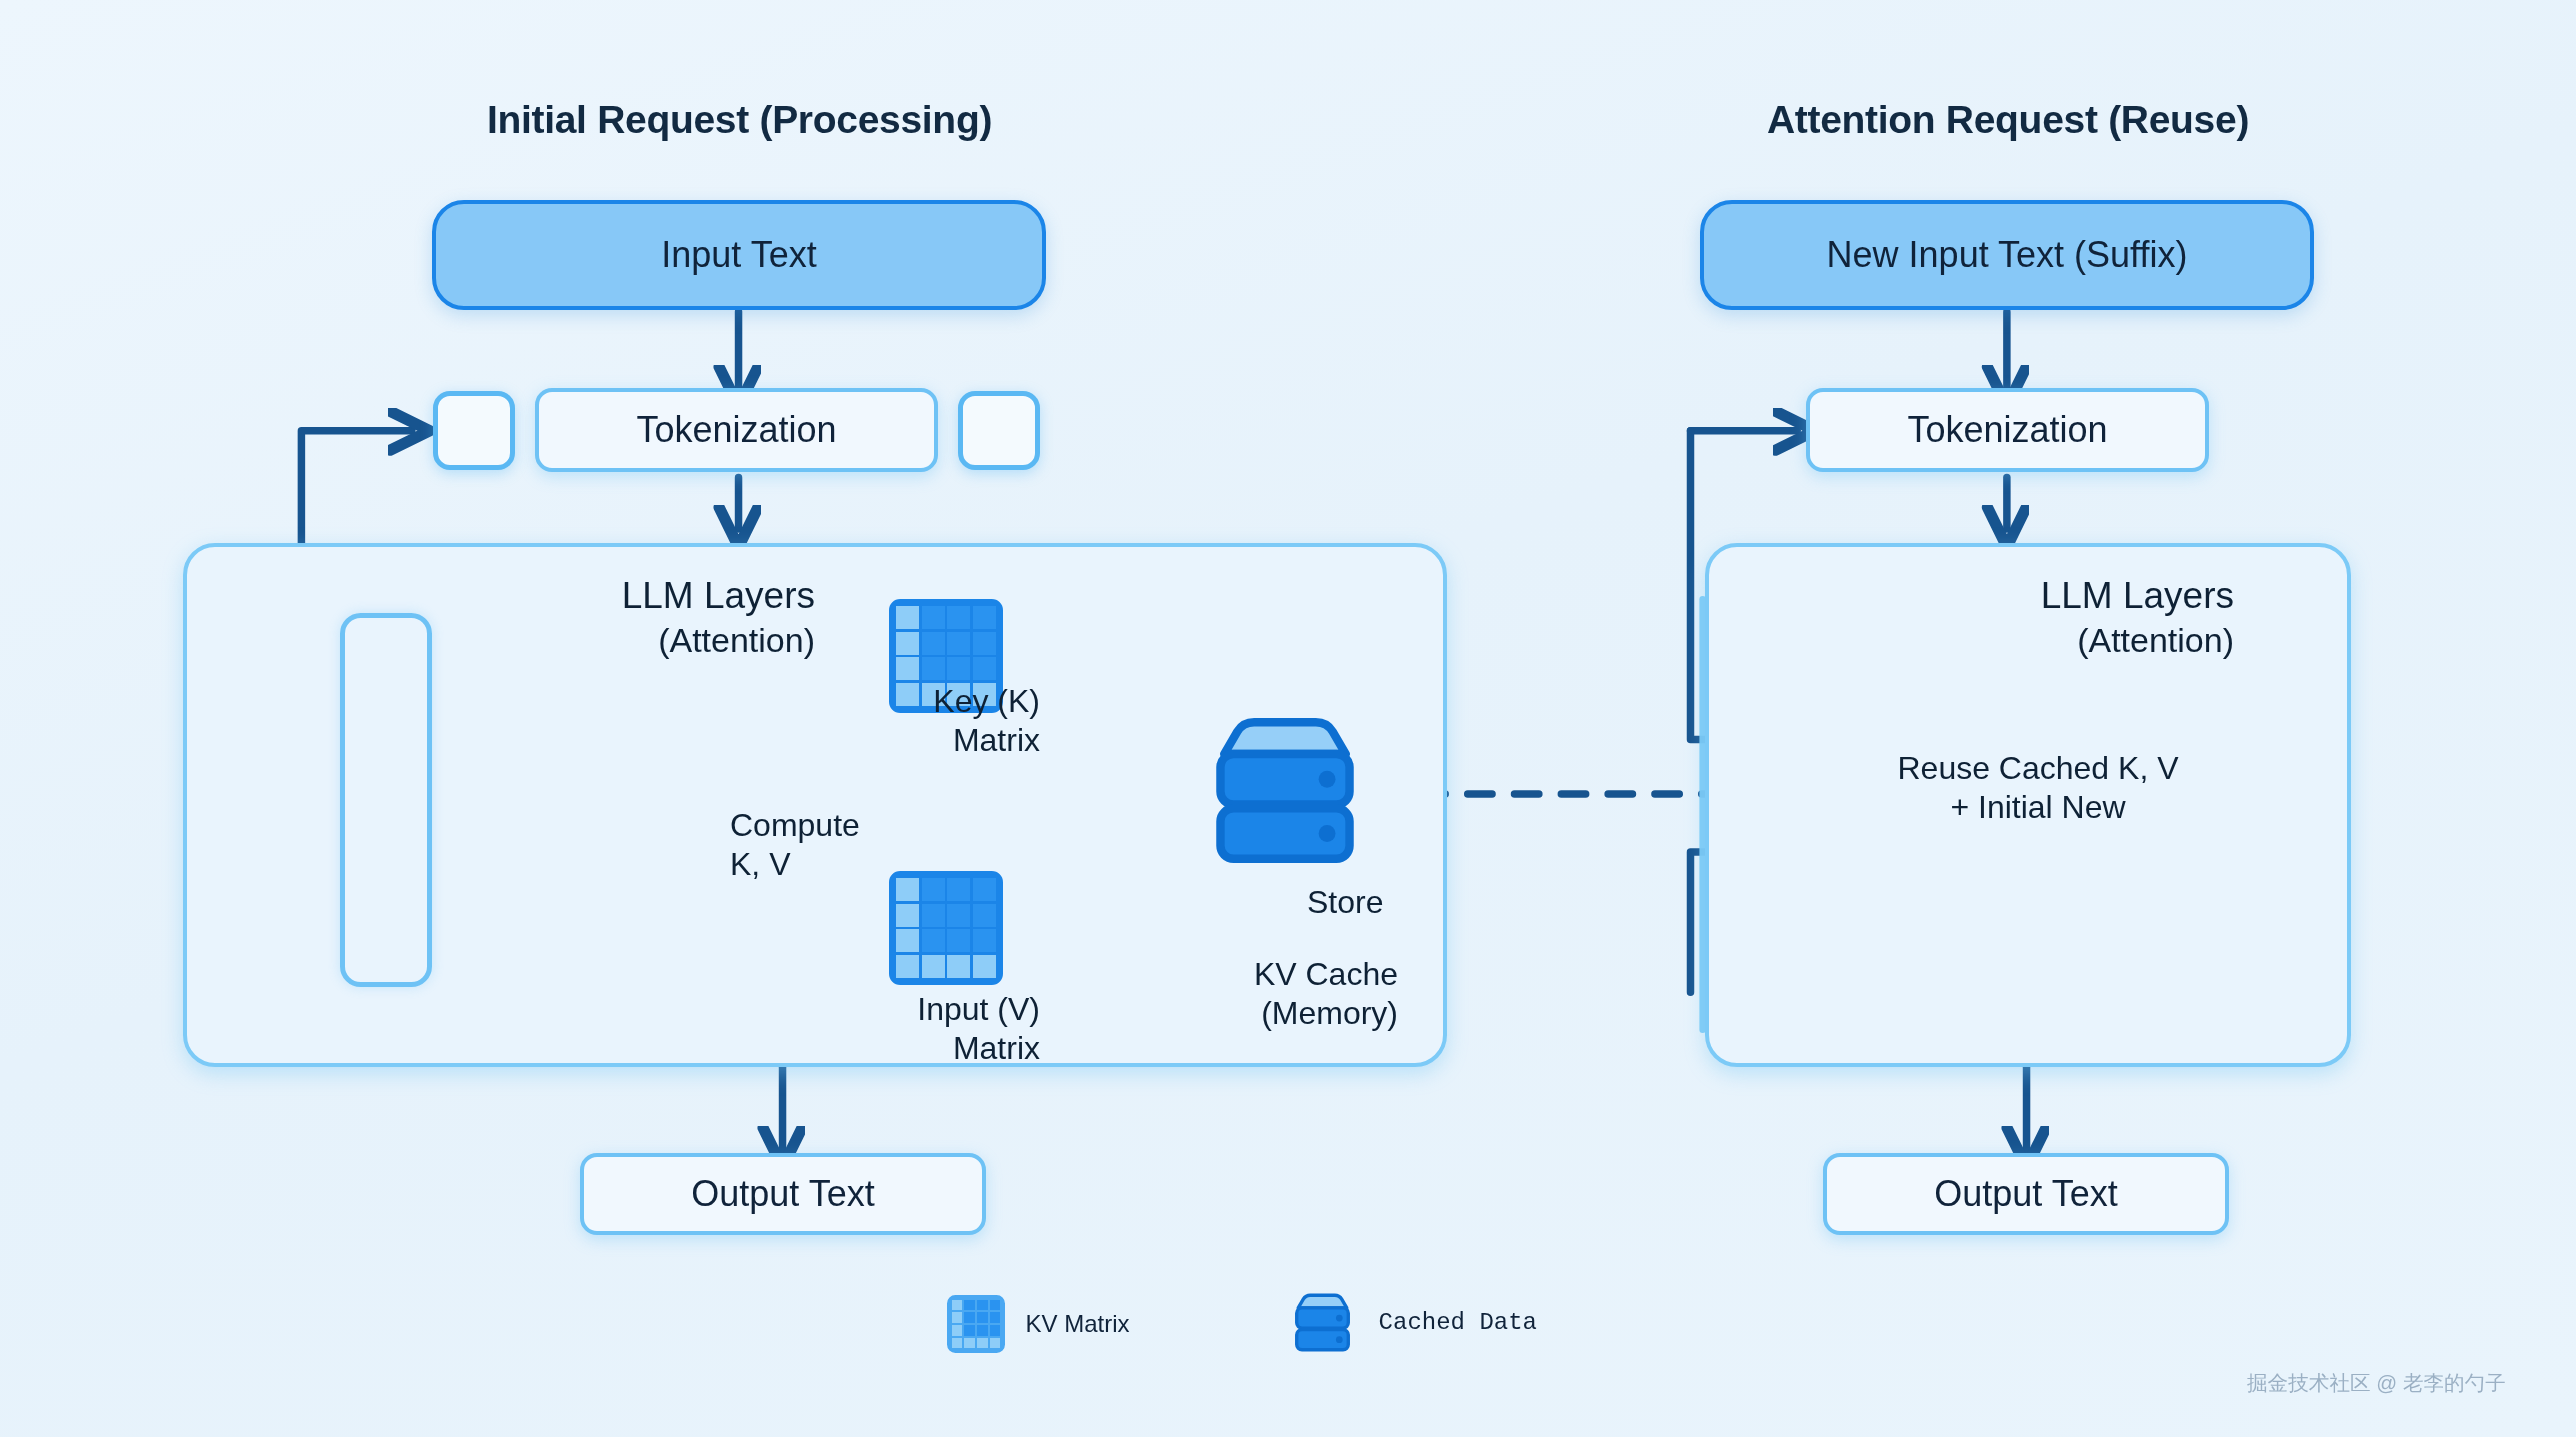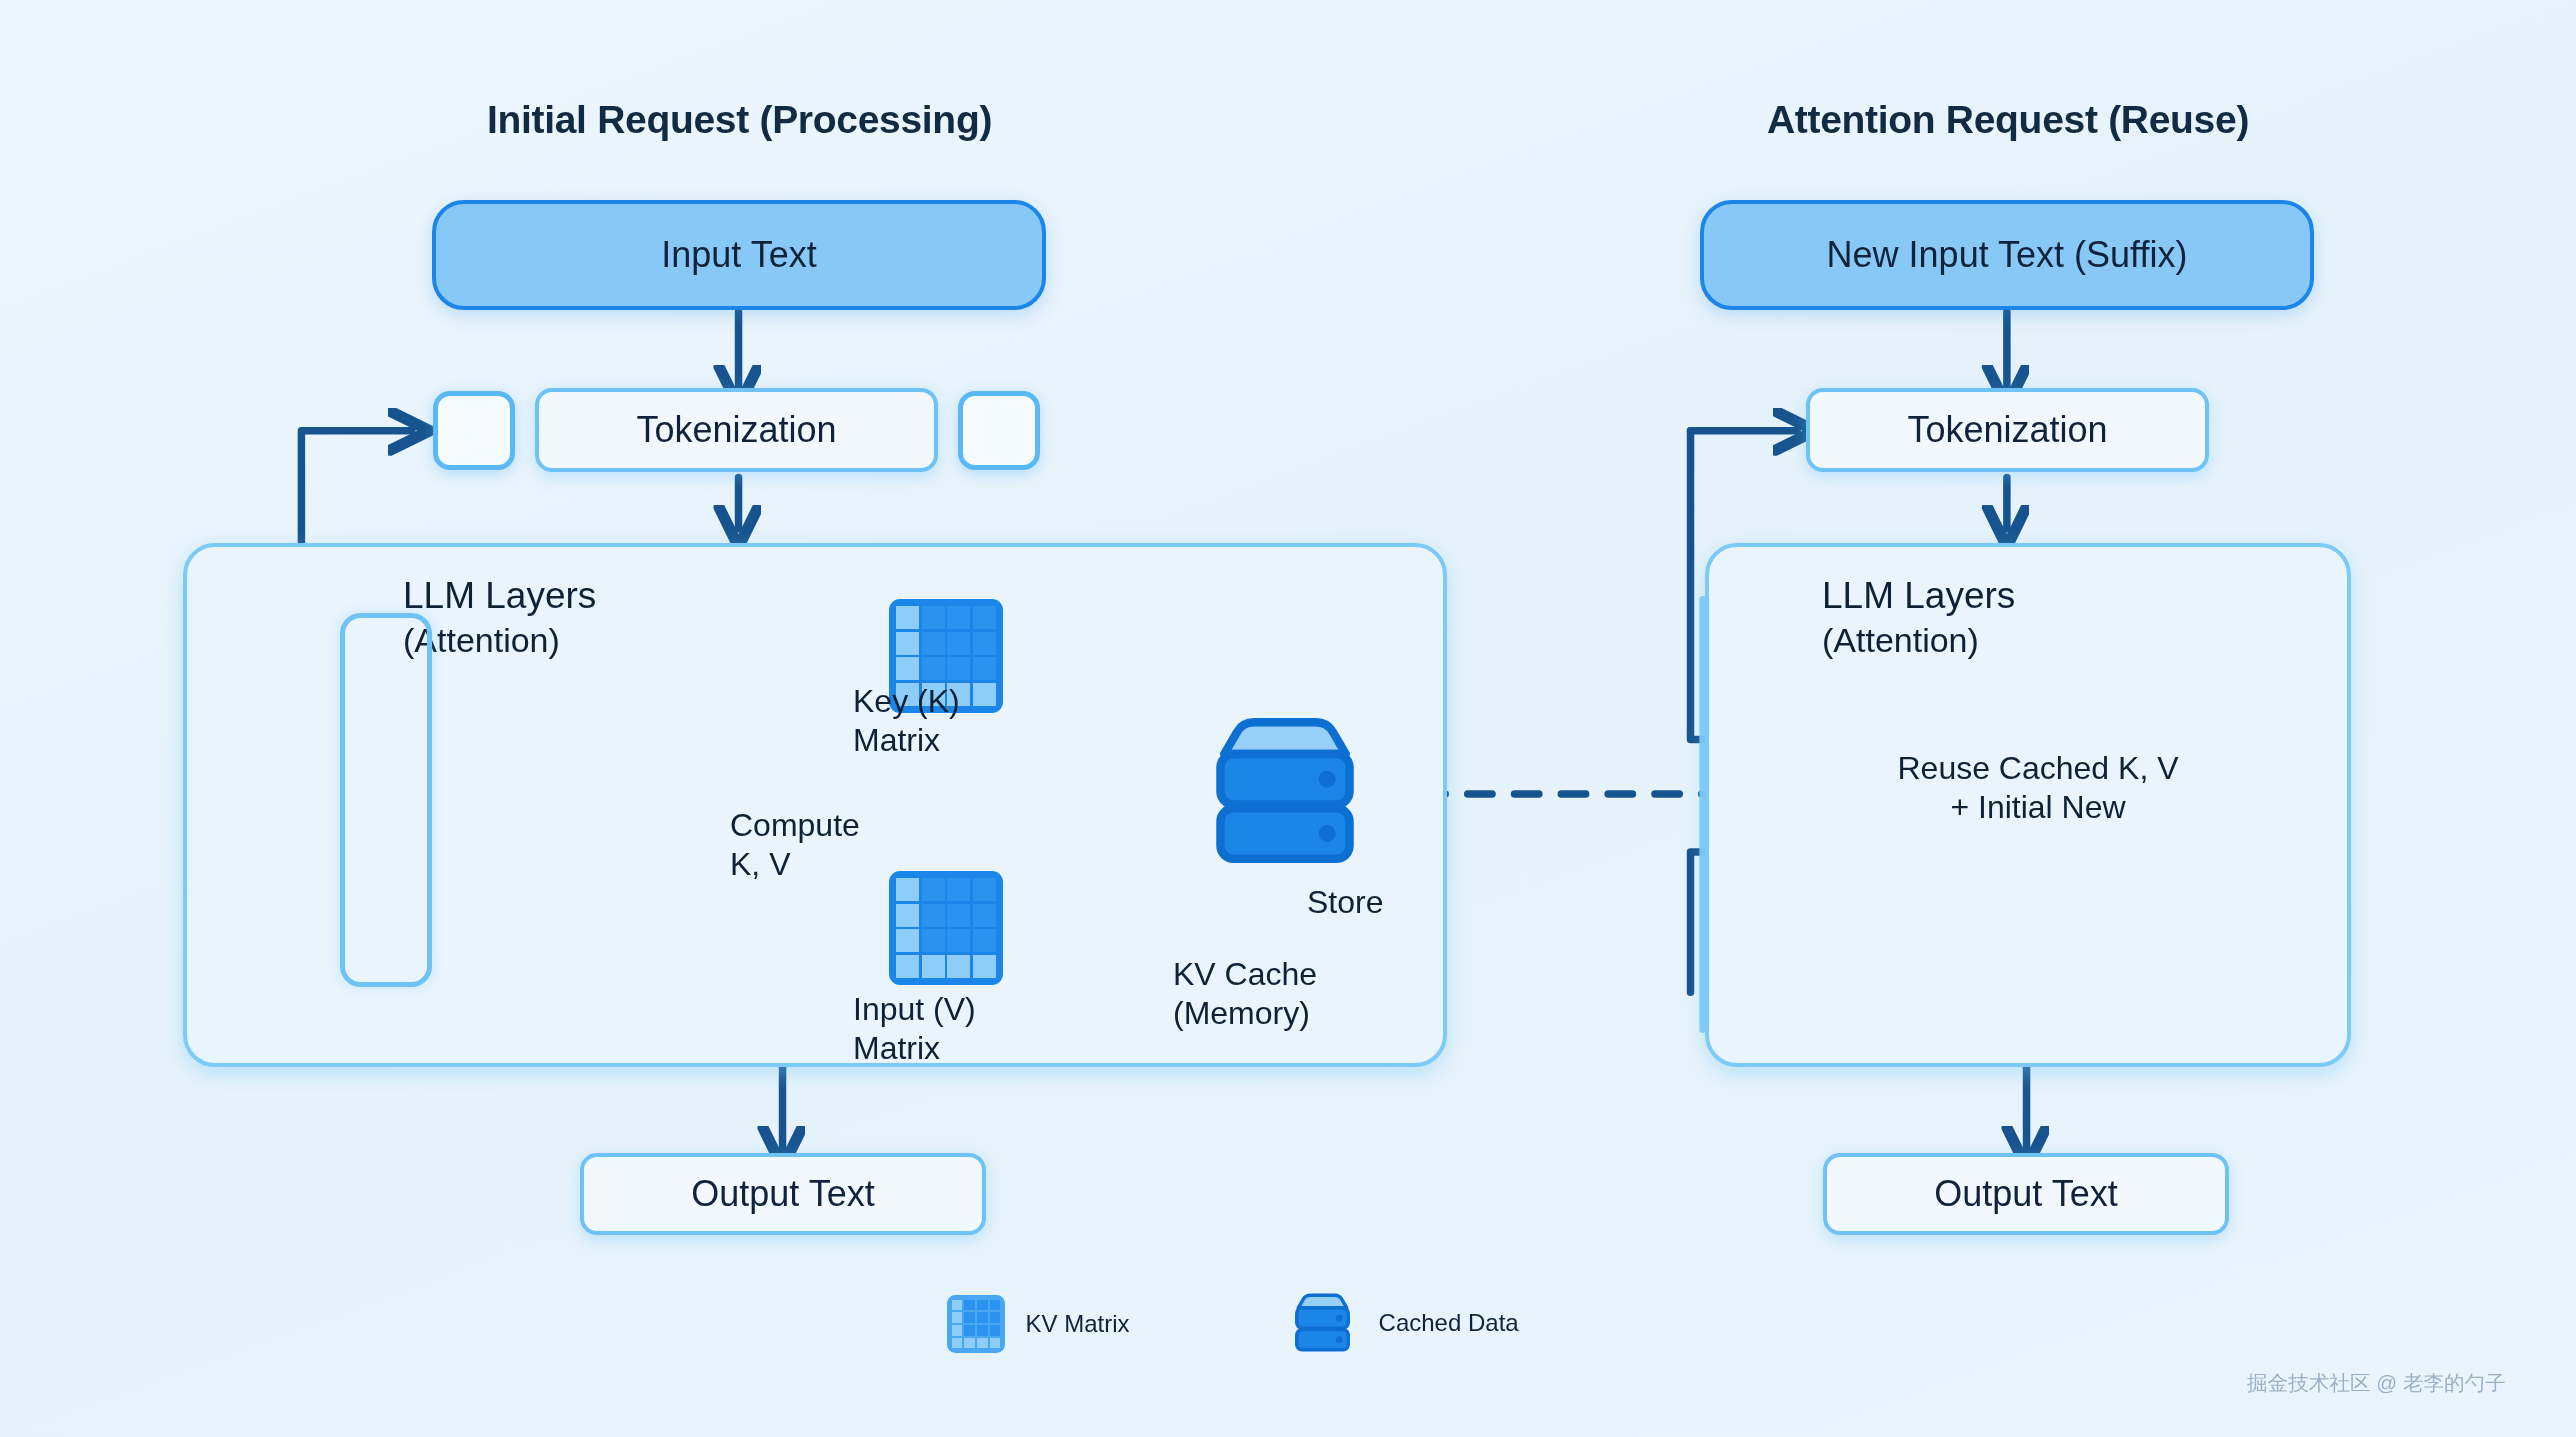--- a/index.html
+++ b/index.html
@@ -71,21 +71,21 @@
   }
   .node-tall {
     background: transparent;
     border: 5.6px solid #6ec2f5;
     border-radius: 20.6px;
     box-shadow: 0 0 11.2px rgba(110,194,245,0.3);
   }
   .free-label {
     position: absolute;
     color: #0e2135;
-    text-align: left;
+    text-align: right;
     line-height: 1.22;
     white-space: pre-line;
   }
   .lbl-group-title { font-size: 37px; }
   .lbl-group-sub   { font-size: 34px; }
   .lbl-caption     { font-size: 32px; }
   .lbl-edge        { font-size: 32px; }
   .matrix {
     position: absolute;
     display: grid;
@@ -287,21 +287,21 @@
         <span class="m-dark"></span>
         <span class="m-dark"></span>
       <span class="m-light"></span>
         <span class="m-light"></span>
         <span class="m-light"></span>
         <span class="m-light"></span>
     </div>
     <span class="legend-label">KV Matrix</span>
   </div>
 
-  <div class="legend" style="left:1287px; top:1289px;">
+  <div class="legend" style="left:1287px; top:1289px;font-family:Liberation Mono, monospace;">
     <svg style="width:71px; height:67px;" viewBox="0 0 190 170">
       <path d="M30,46 L44,22 Q50,12 62,12 L128,12 Q140,12 146,22 L160,46 Z" fill="#96cff8" stroke="#0d6fd1" stroke-width="9" stroke-linejoin="round"></path>
       <rect x="26" y="46" width="138" height="54" rx="14" fill="#1b85e8" stroke="#0d6fd1" stroke-width="9"></rect>
       <circle cx="140" cy="73" r="9" fill="#0d6fd1"></circle>
       <rect x="26" y="104" width="138" height="54" rx="14" fill="#1b85e8" stroke="#0d6fd1" stroke-width="9"></rect>
       <circle cx="140" cy="131" r="9" fill="#0d6fd1"></circle>
     </svg>
     <span class="legend-label">Cached Data</span>
   </div>
 

